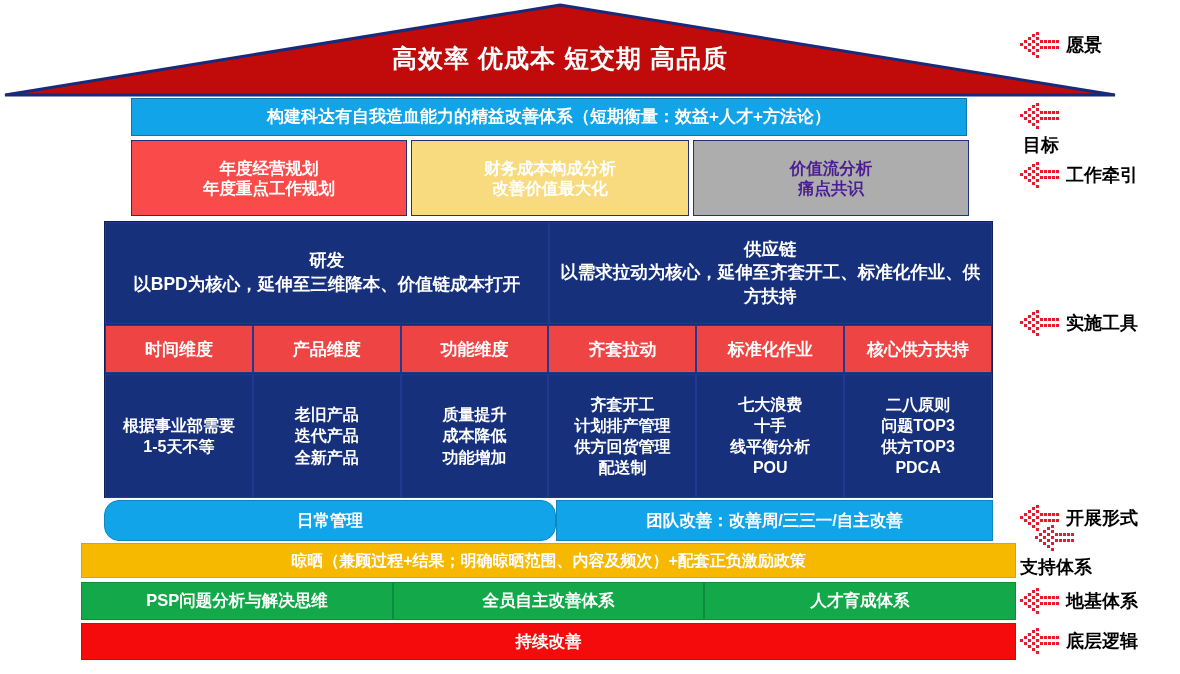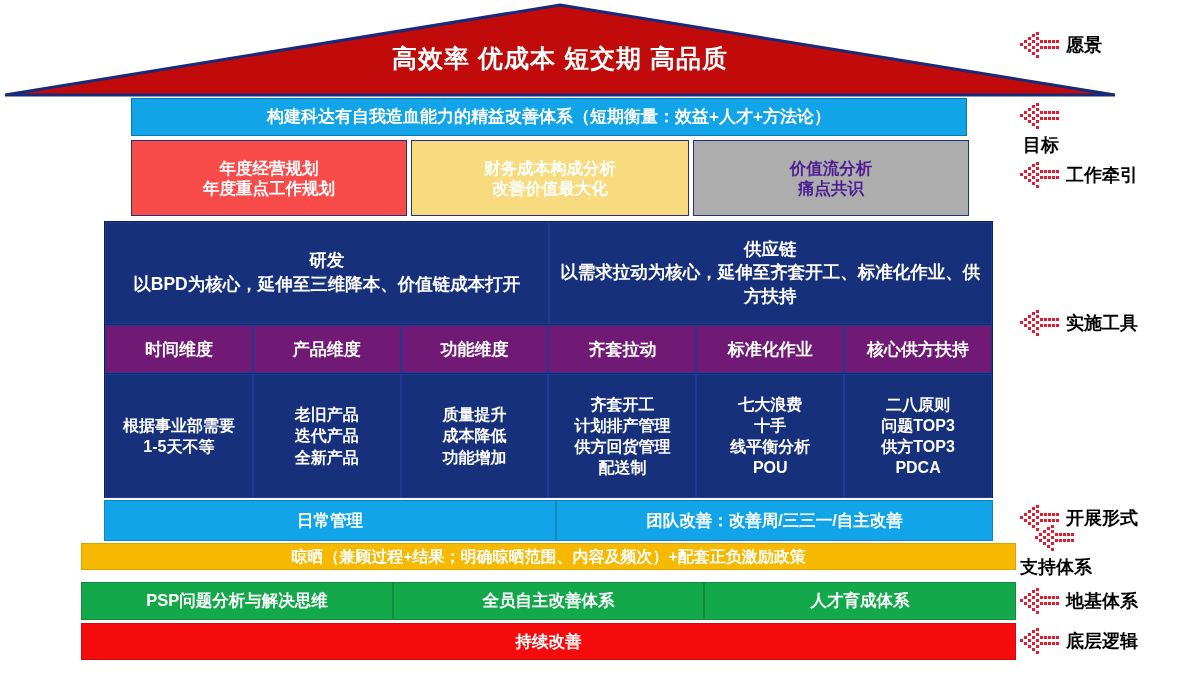--- a/index.html
+++ b/index.html
@@ -55,45 +55,45 @@
     color:#ffffff;font-weight:bold;font-size:17.5px;line-height:1.35;
     text-align:center;background:#17307c;border:1px solid #223a8d;
     padding:0 10px;white-space:pre-line;
   }
 
   .impl-dims{position:absolute;left:0;top:103px;width:100%;height:48px;display:flex;}
   .impl-dims .dcell{
     box-sizing:border-box;width:16.6667%;height:100%;
     display:flex;align-items:center;justify-content:center;
     color:#ffffff;font-weight:bold;font-size:17px;
-    background:#701a75;border:1px solid #223a8d;text-align:center;
+    background:#ef4444;border:1px solid #223a8d;text-align:center;
   }
 
   .impl-items{position:absolute;left:0;top:152px;width:100%;height:124px;display:flex;}
   .impl-items .icell{
     box-sizing:border-box;width:16.6667%;height:100%;
     display:flex;align-items:center;justify-content:center;
     color:#ffffff;font-weight:bold;font-size:16px;line-height:1.32;
     background:#17307c;border:1px solid #223a8d;text-align:center;
     white-space:pre-line;padding:0 4px;
   }
 
   
   .forms{left:104px;top:500px;width:889px;height:41px;}
   .forms .fcell{
     box-sizing:border-box;height:100%;
     display:flex;align-items:center;justify-content:center;
     background:#12A4E8;color:#ffffff;font-weight:bold;font-size:16.5px;
     border:1px solid #0f86bd;
   }
-  .f-left{width:452px;}
+  .f-left{width:452px;border-radius:15px;}
   .f-right{width:437px;}
 
   
-  .support{left:81px;top:543px;width:935px;height:27px;background:#F6B900;border:1px solid #d8a400;}
+  .support{left:81px;top:543px;width:935px;height:35px;background:#F6B900;border:1px solid #d8a400;}
   .support .cell{width:100%;font-size:16px;}
 
   
   .foundation{left:81px;top:582px;width:935px;height:38px;}
   .foundation .gcell{
     box-sizing:border-box;height:100%;
     display:flex;align-items:center;justify-content:center;
     background:#13A84A;color:#ffffff;font-weight:bold;font-size:16.5px;
     border:1px solid #0e8c3d;
   }

